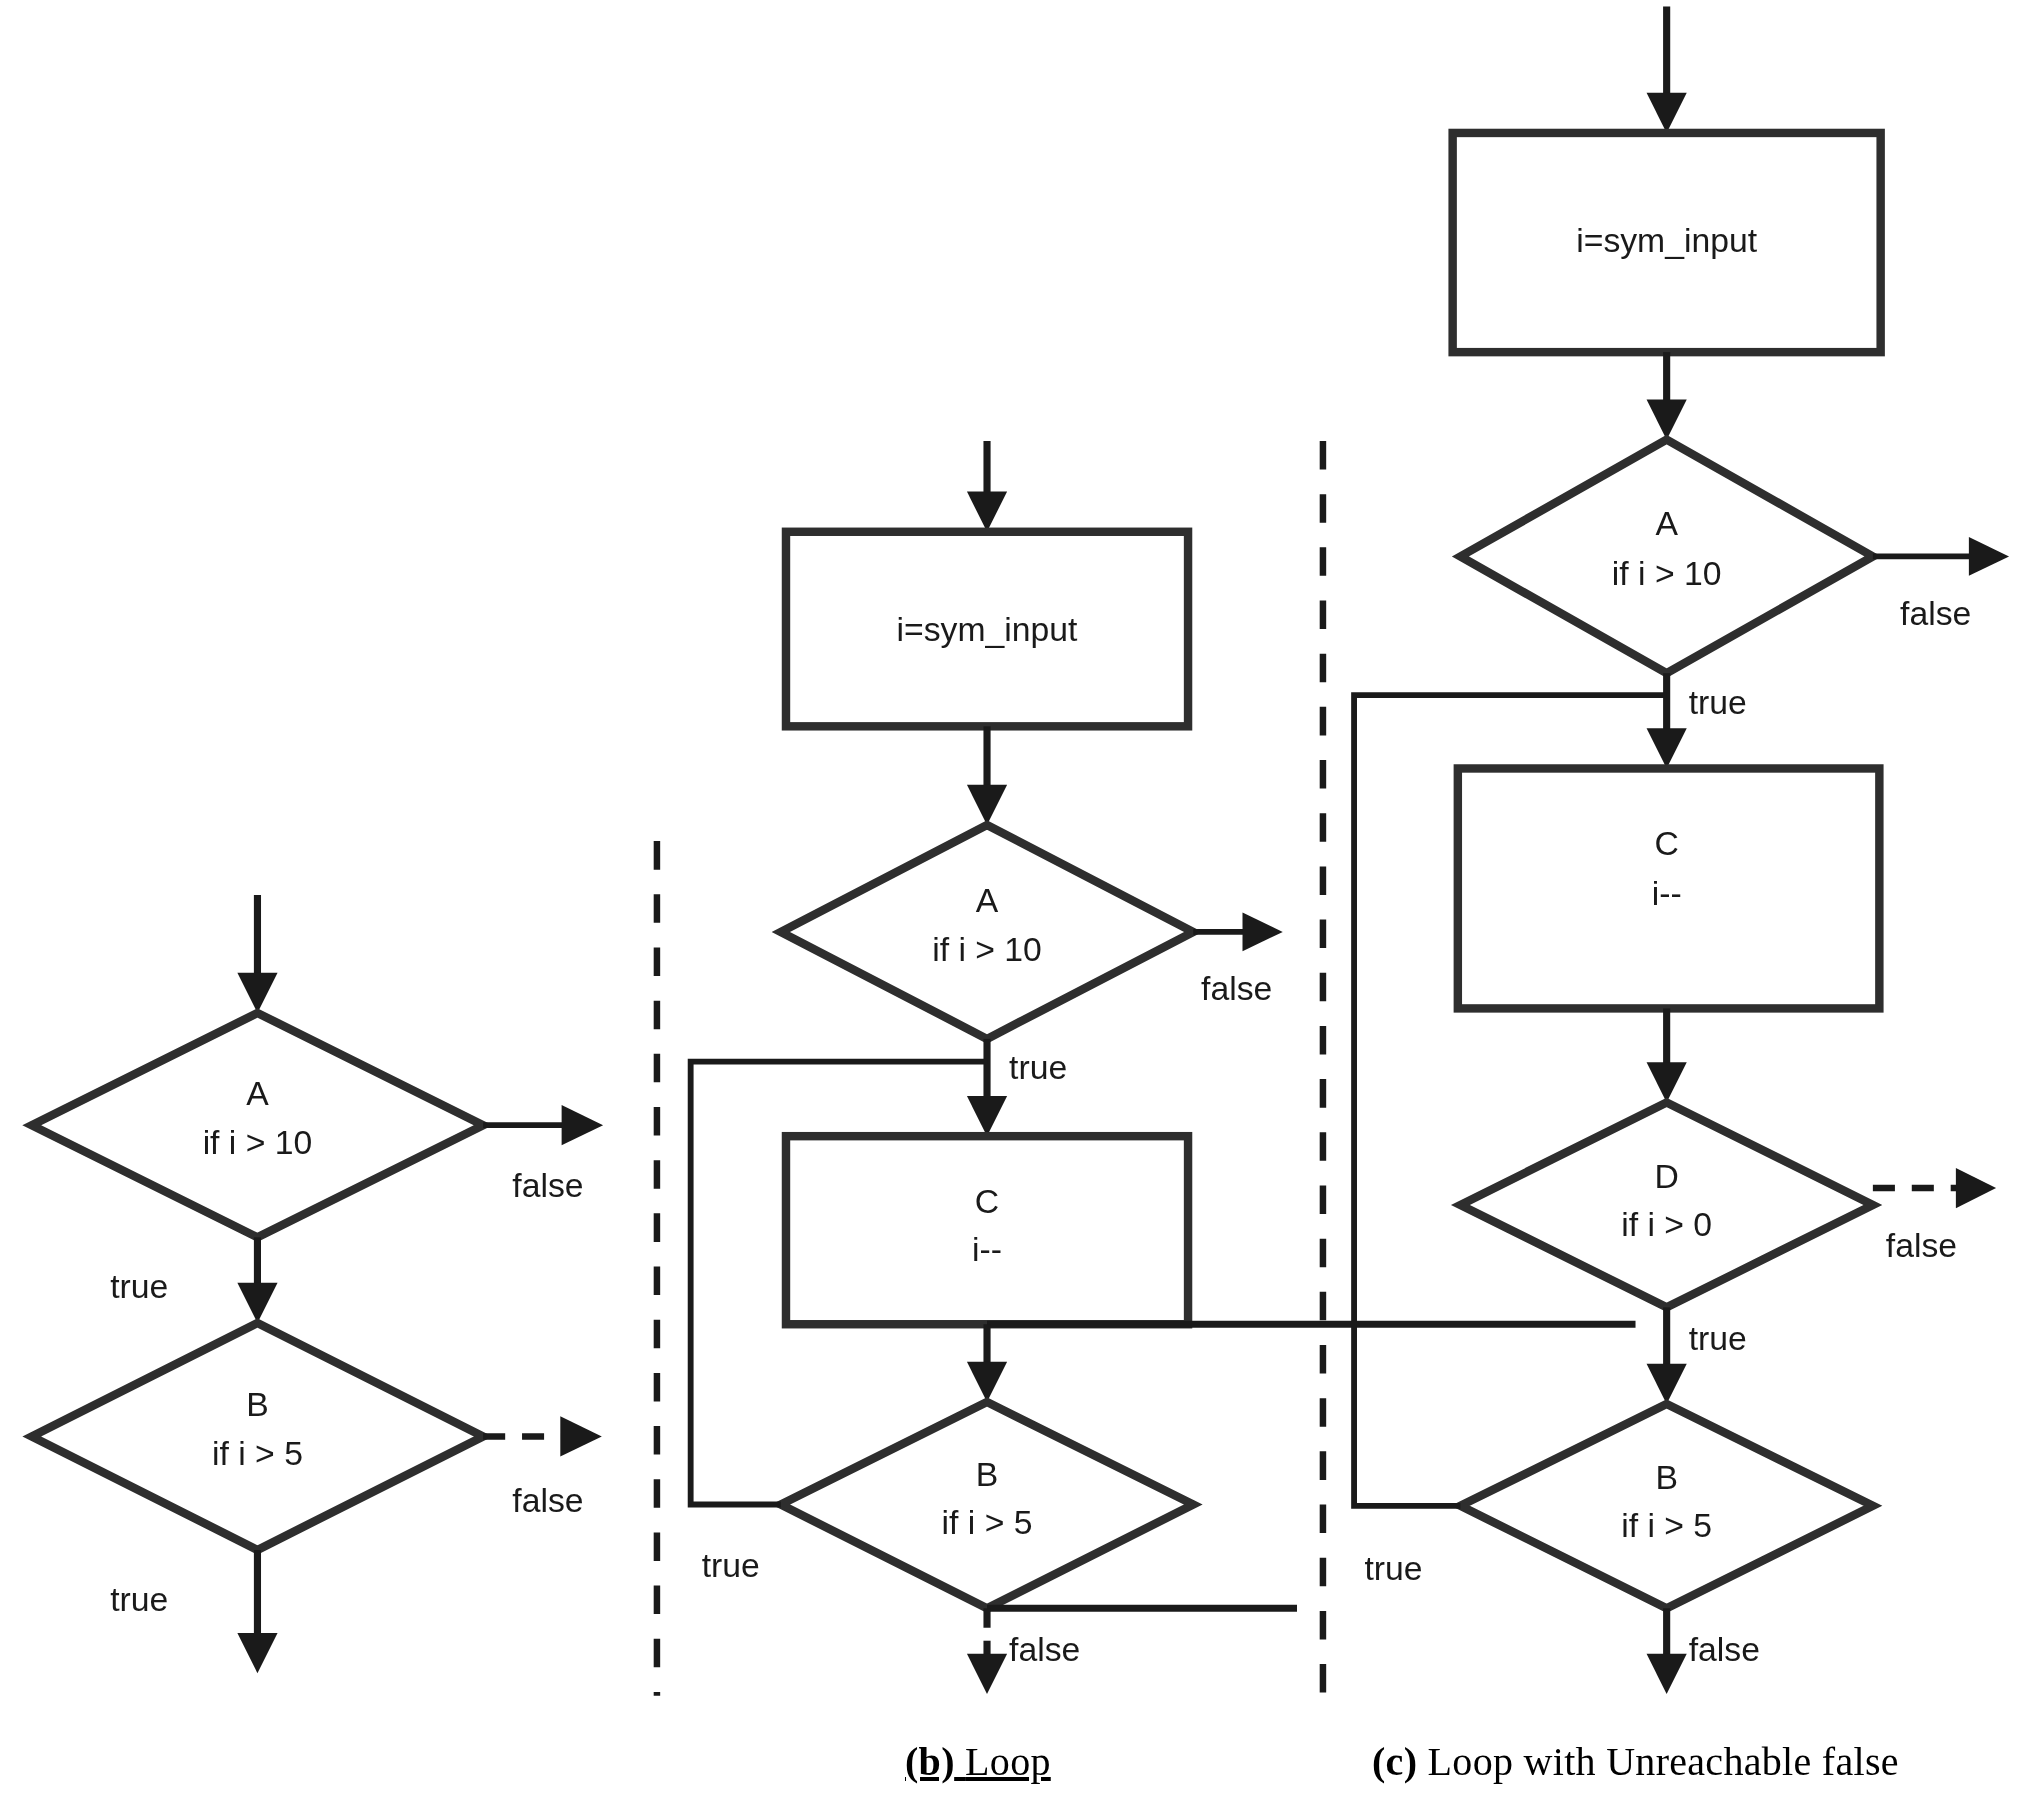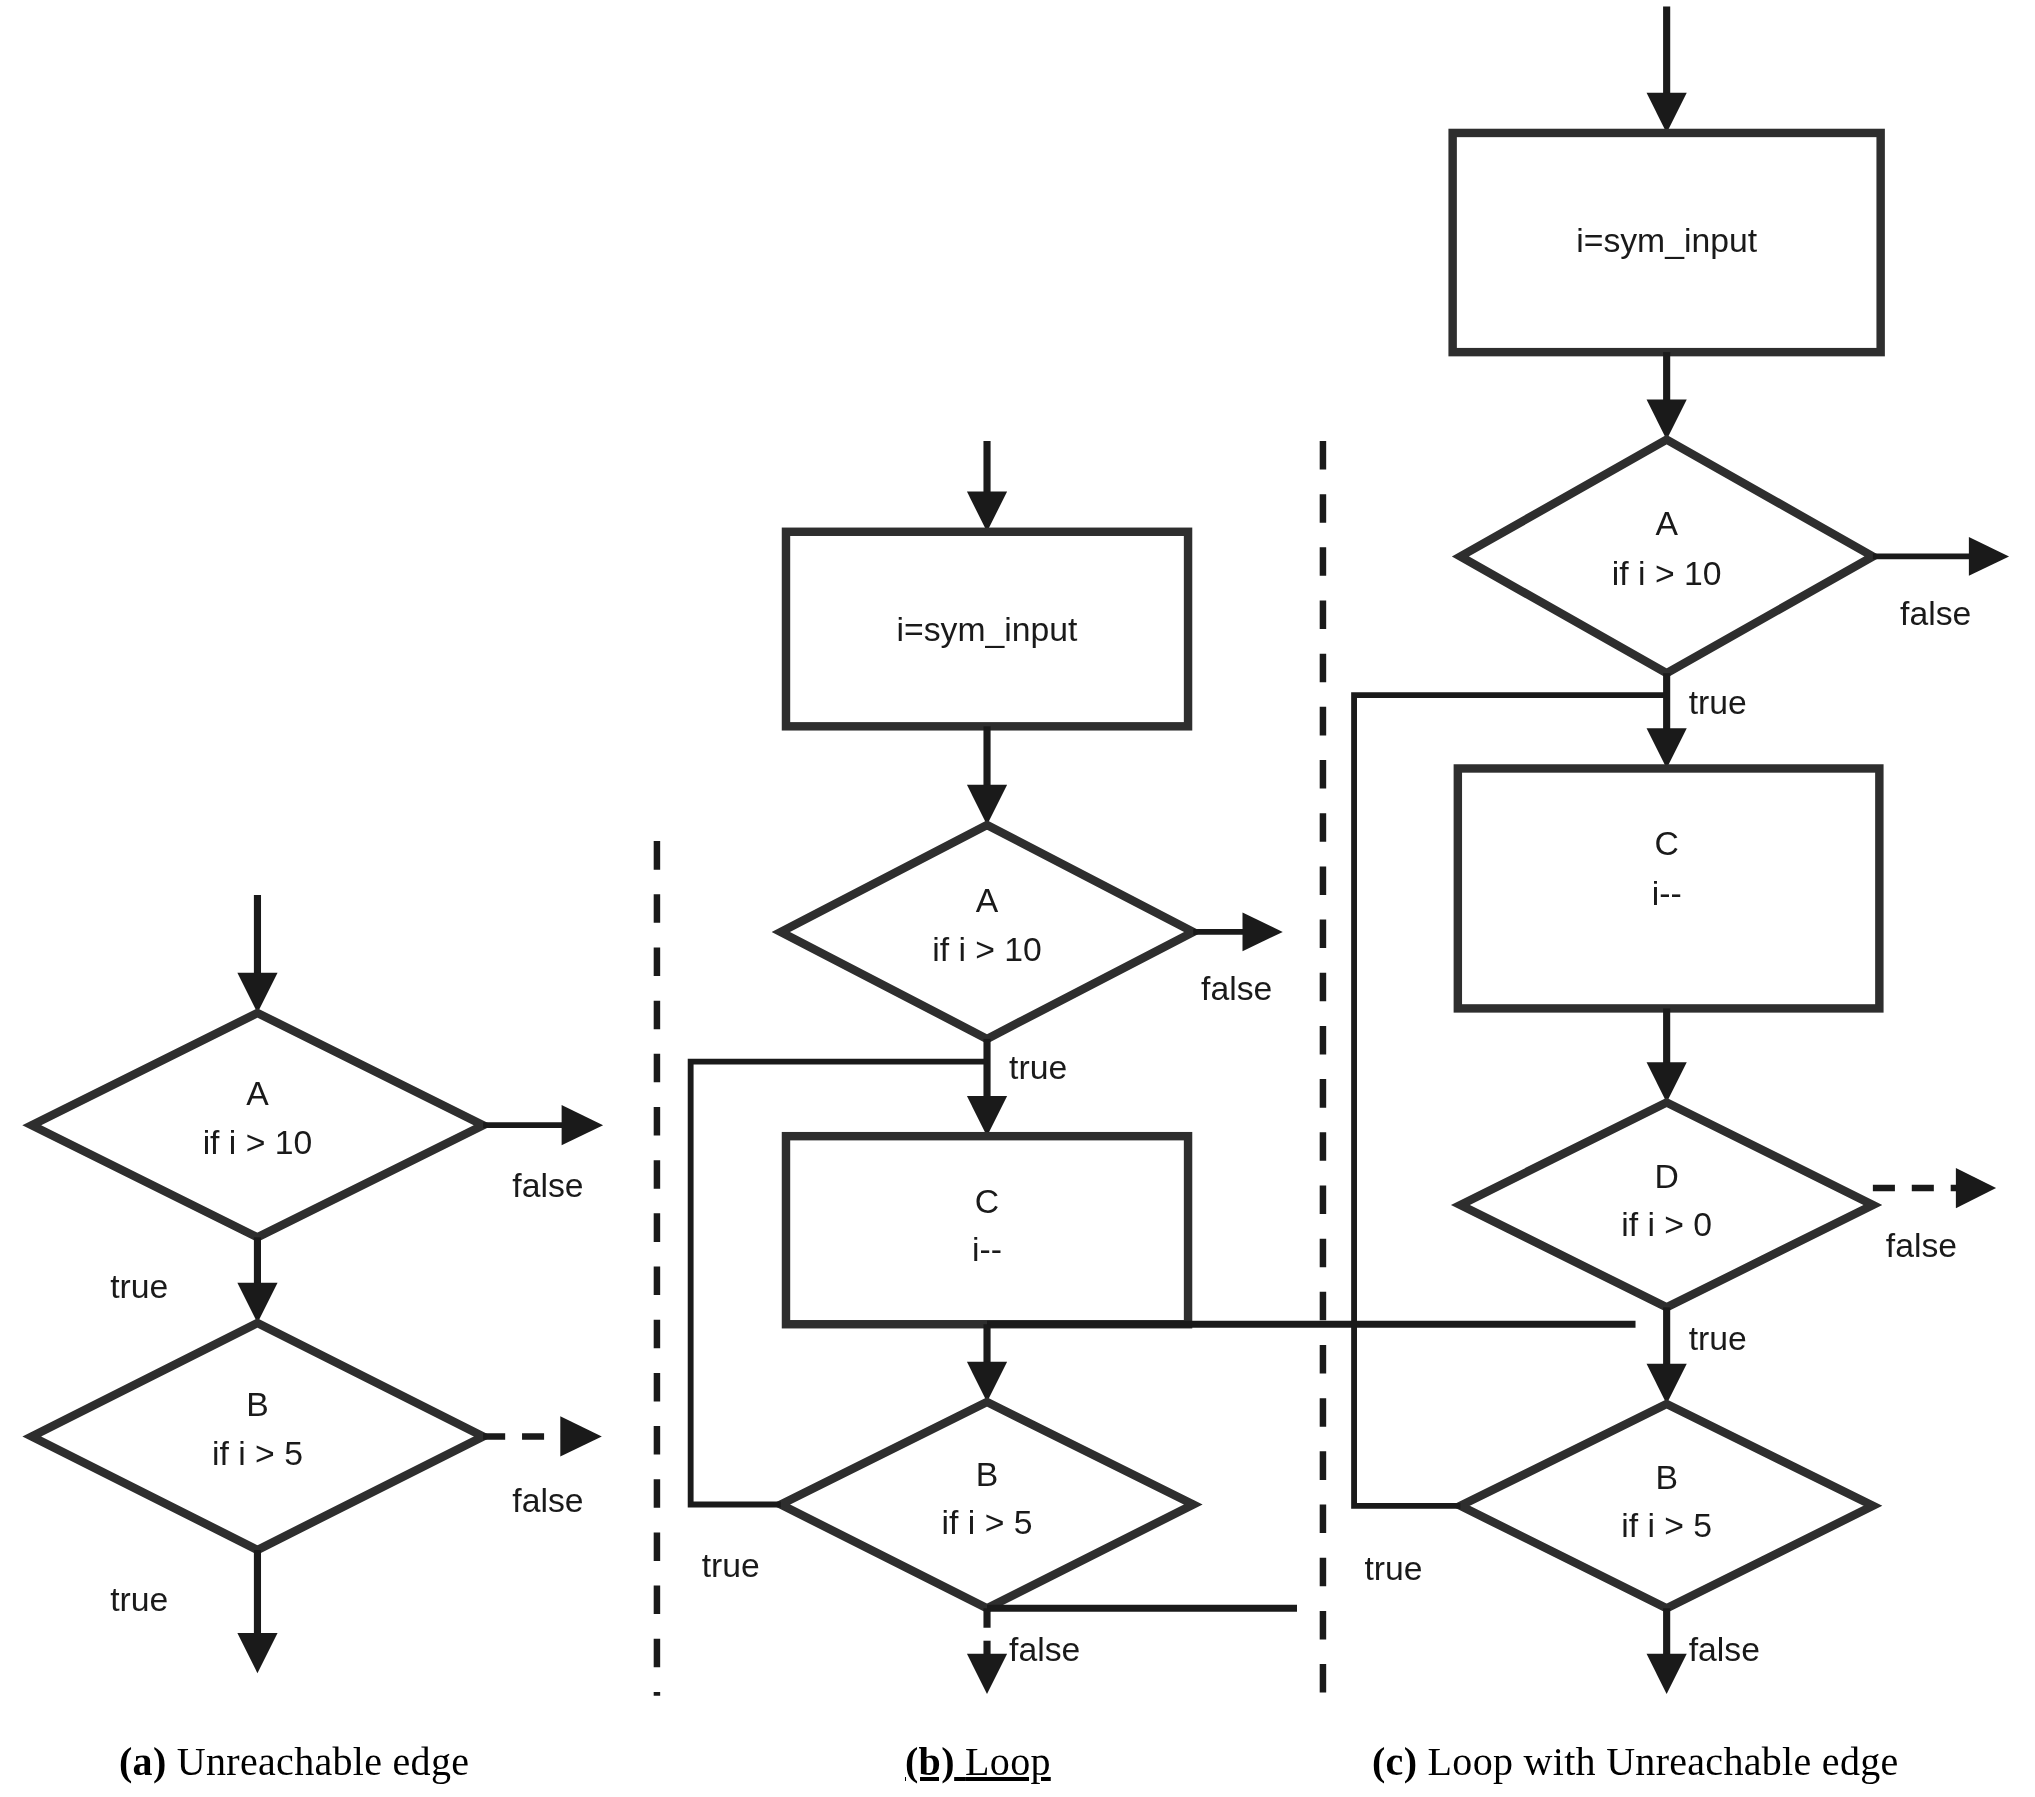--- a/index.html
+++ b/index.html
@@ -287,29 +287,25 @@
 
       <g>
         <line class="edge-line-thick" x1="2570" y1="2480" x2="2570" y2="2572"></line>
         <polygon class="arrow-head" points="2570,2612 2539,2550 2601,2550"></polygon>
       </g>
       <text class="edge-label" x="2604" y="2548">false</text>
     </g>
 
   </svg>
 
-  <div class="caption" style="left:119px; top:1738px;">
-    <span class="cap-label">(a)</span>
-    <span class="cap-text">Unreachable edge</span>
-  </div>
 
   <div class="caption" style="left:905px; top:1738px;text-decoration:underline;">
     <span class="cap-label">(b)</span>
     <span class="cap-text">Loop</span>
   </div>
 
   <div class="caption" style="left:1372px; top:1738px;">
     <span class="cap-label">(c)</span>
-    <span class="cap-text">Loop with Unreachable edge</span>
+    <span class="cap-text">Loop with Unreachable false</span>
   </div>
 
 </div>
 
 
 </body></html>

